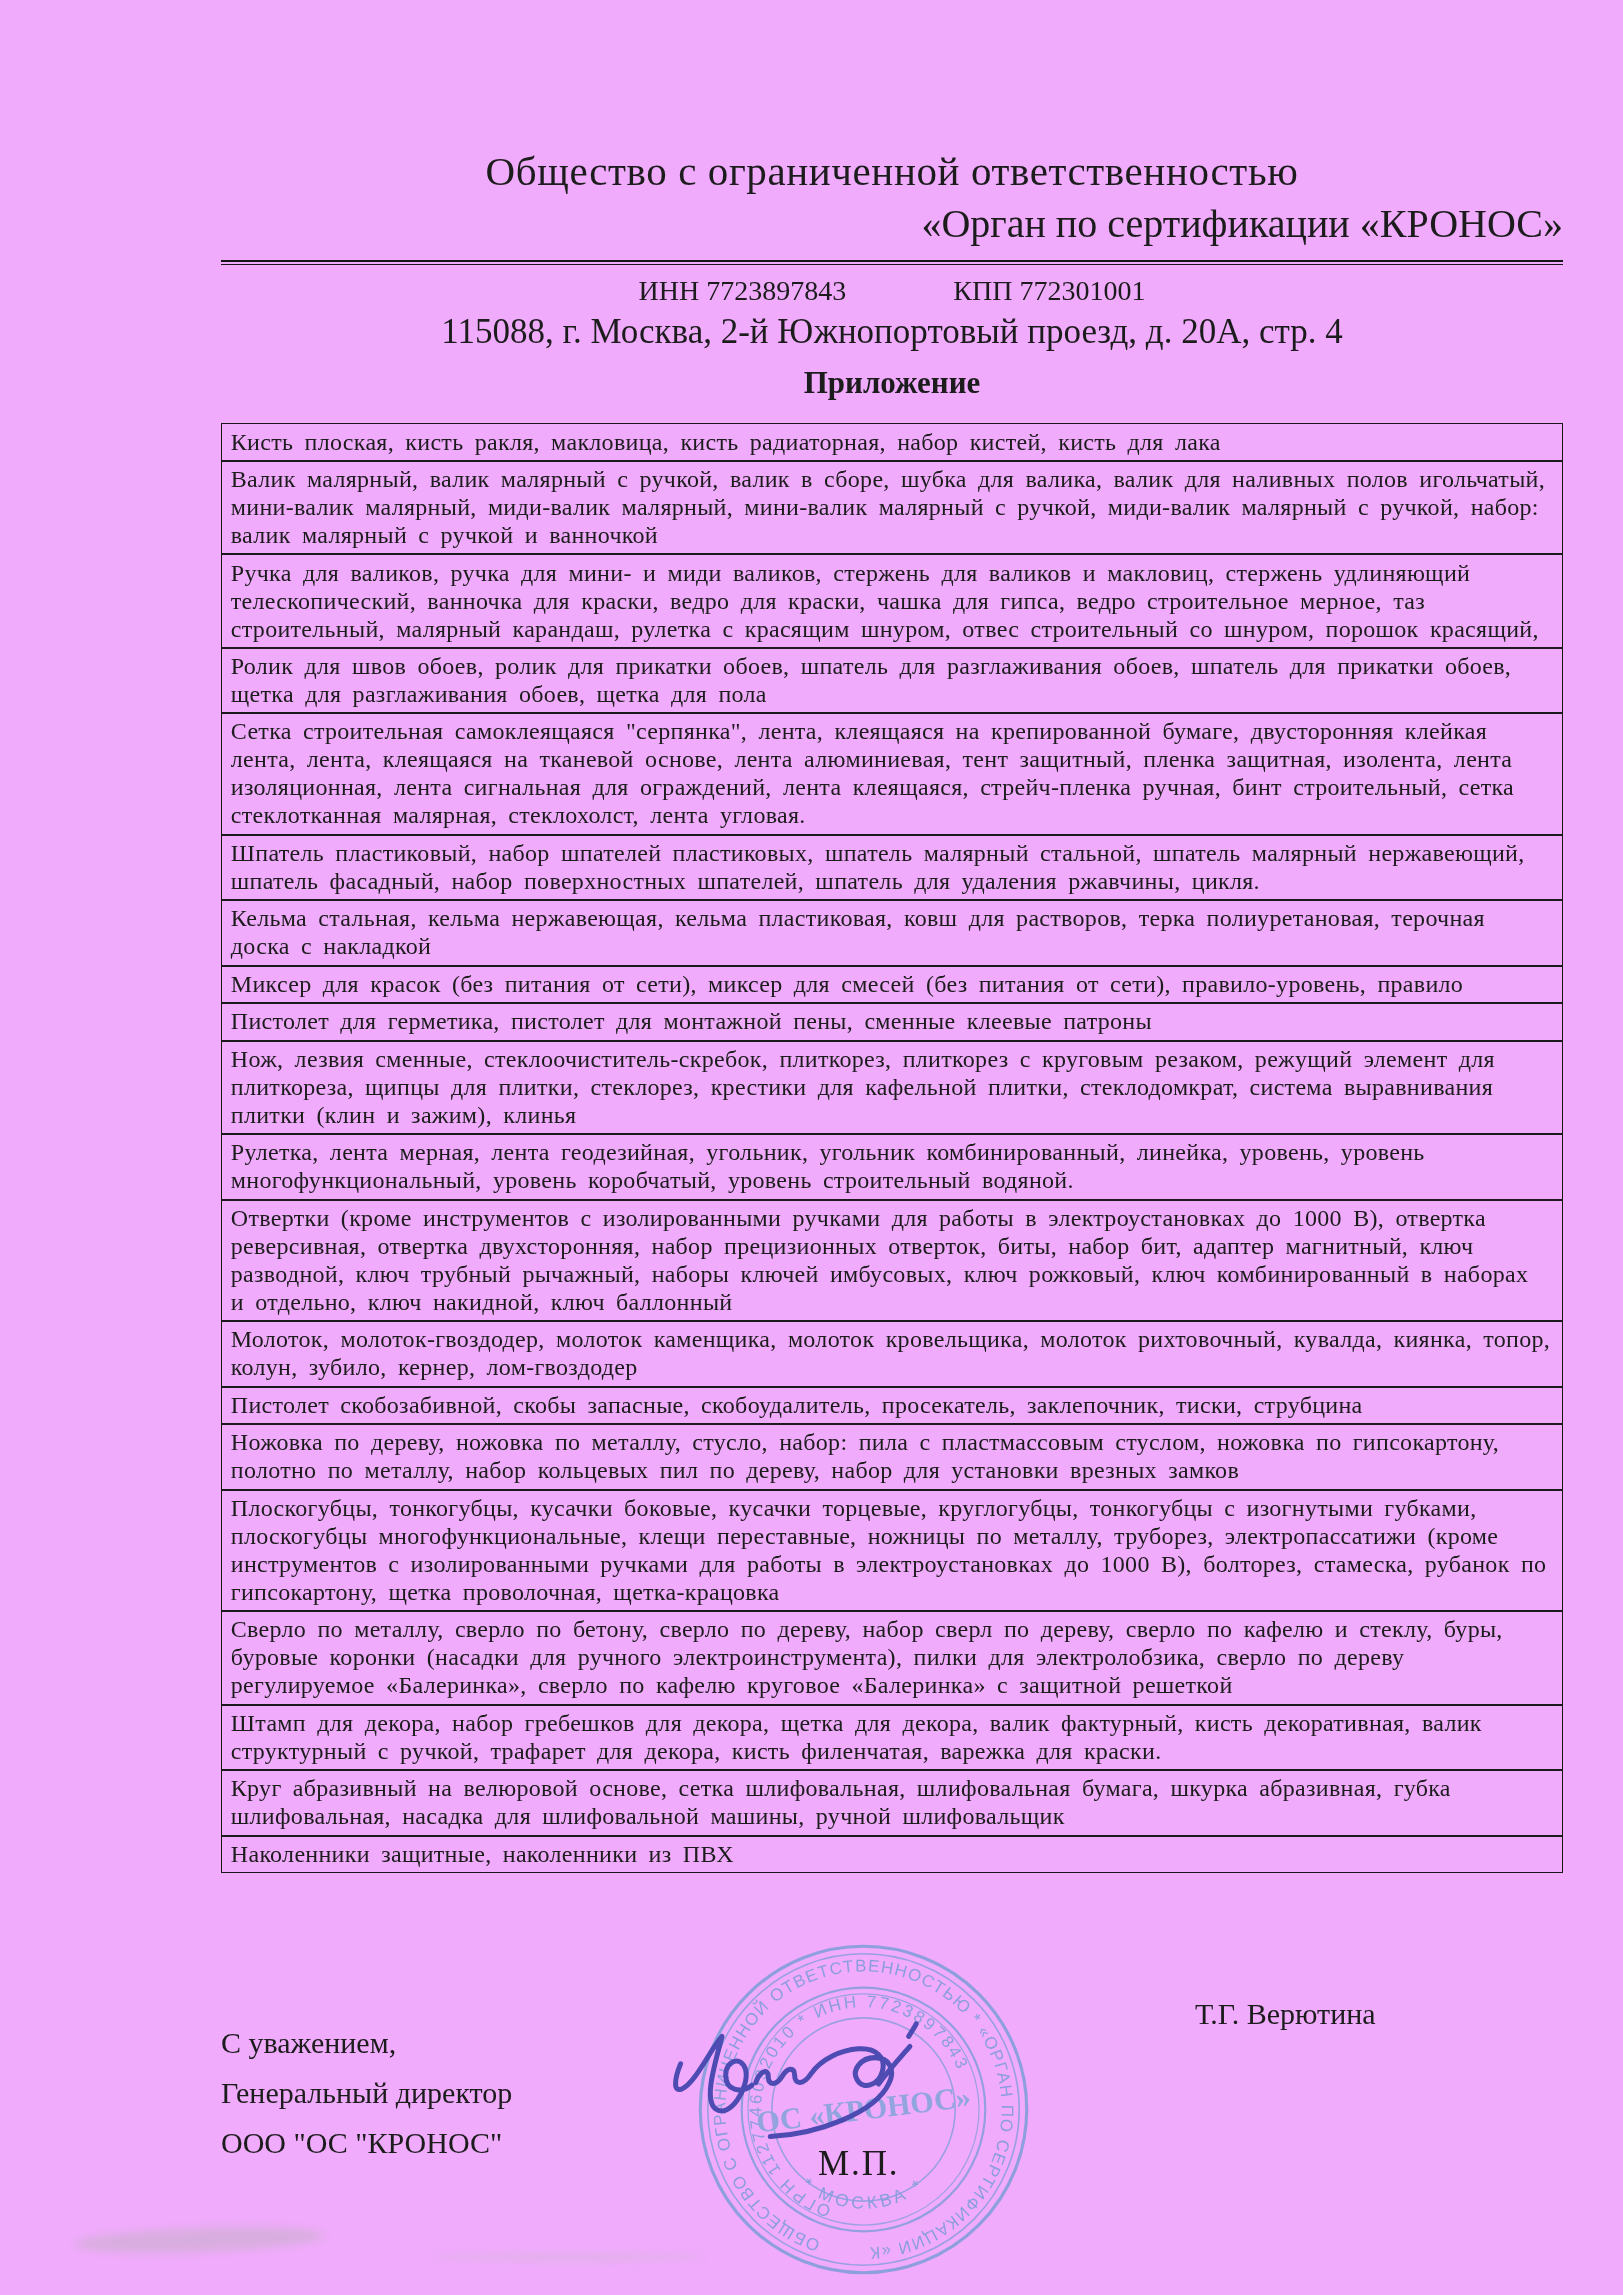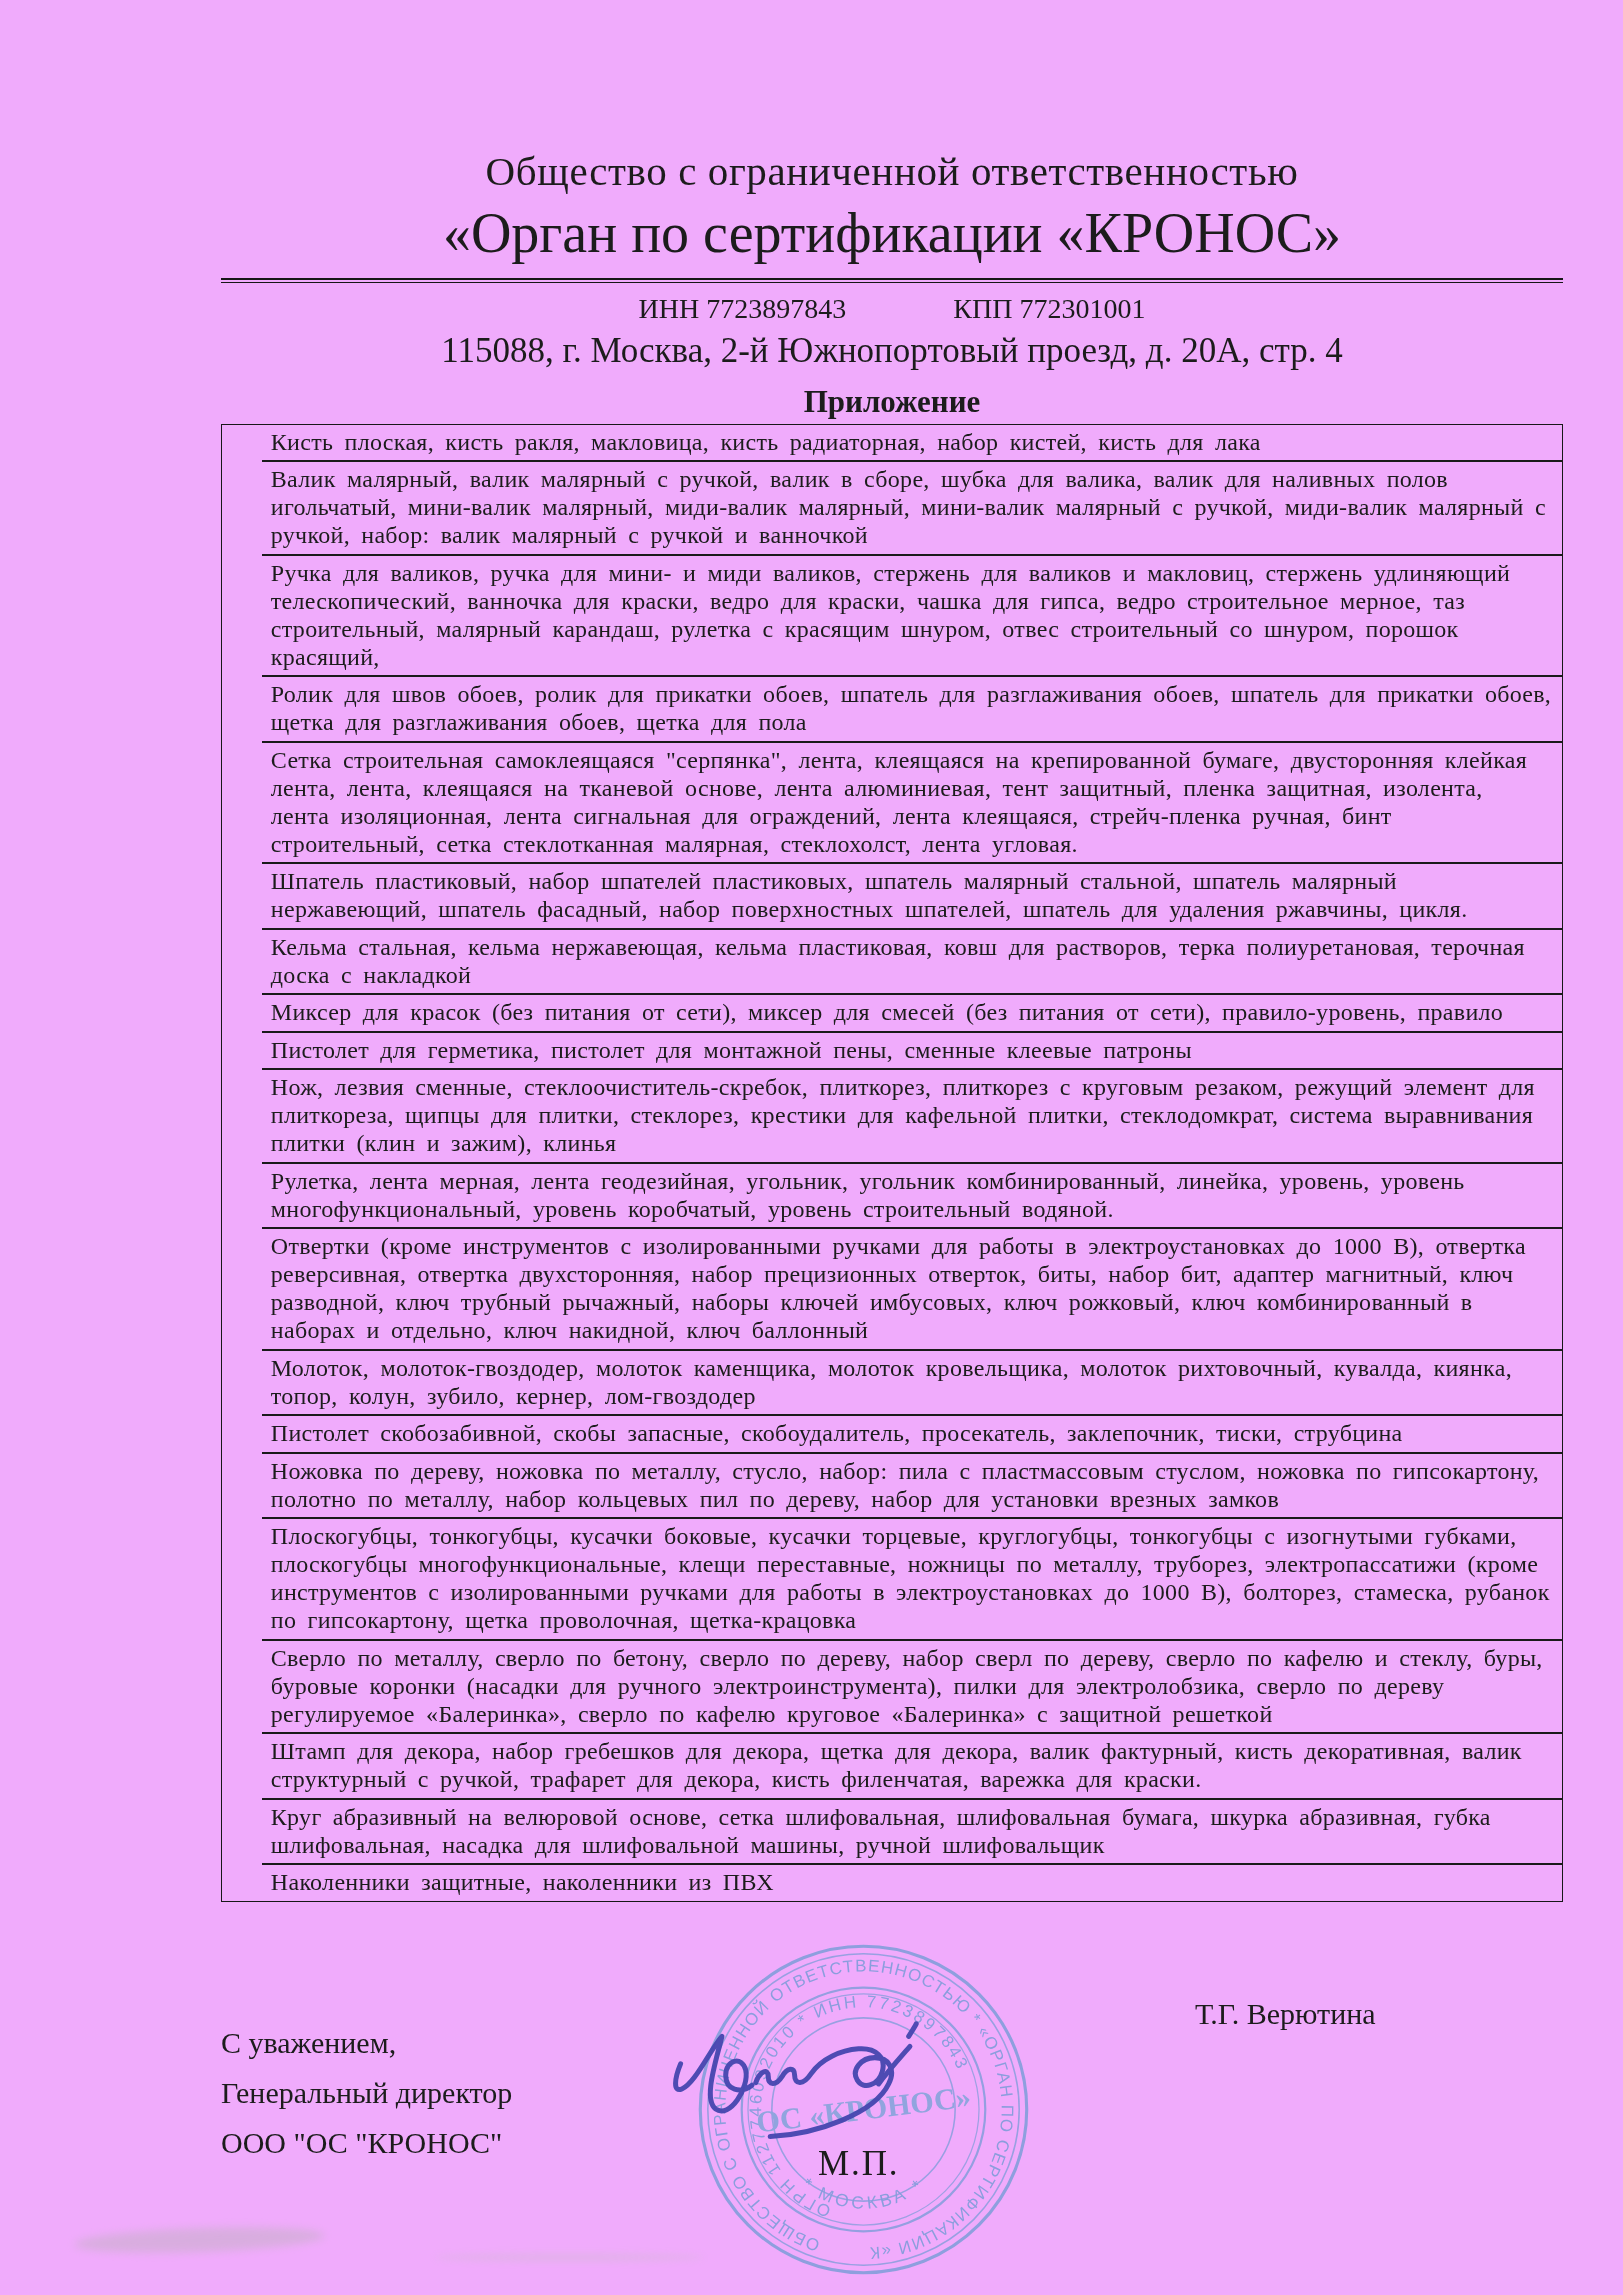--- a/index.html
+++ b/index.html
@@ -6,27 +6,27 @@
   .page{
     position:relative;
     width:1623px;height:2295px;
     background:#f0abfc;
     font-family:"Liberation Serif","DejaVu Serif",serif;
     color:#1c1c1c;
     overflow:hidden;
   }
   .content{position:absolute;left:221px;top:0;width:1342px;}
   .org-type{padding-top:148px;text-align:center;font-size:41px;line-height:1.15;letter-spacing:0.6px;}
-  .org-name{margin-top:6.3px;text-align:center;font-size:56px;line-height:1.15;white-space:nowrap;}
+  .org-name{margin-top:6.3px;text-align:right;font-size:40px;line-height:1.15;white-space:nowrap;}
   .header-rule{margin-top:12.6px;height:1.9px;border-top:2.5px solid #161616;border-bottom:1.9px solid #161616;}
   .inn-row{margin-top:10px;display:flex;justify-content:center;gap:107px;font-size:28px;line-height:1.15;}
   .address-line{margin-top:5px;text-align:center;font-size:35px;line-height:1.15;}
   .phone-line{margin-top:5px;text-align:center;font-size:28px;line-height:1.15;}
   .attachment-title{margin-top:14px;text-align:center;font-size:31px;font-weight:bold;line-height:1.1;}
-  .tools-table{margin-top:5px;border:1.9px solid #181818;padding-left:40px;}
+  .tools-table{margin-top:23px;border:1.9px solid #181818;}
   .tools-table .row{
     font-size:24px;line-height:28px;
     padding:3.1px 10px 4.4px 8.8px;
     letter-spacing:0.3px;word-spacing:5px;
     border-top:2.5px solid #1a1a1a;
     text-align:left;
   }
   .tools-table .row:first-child{border-top:none;}
   .closing-block{position:absolute;left:221px;top:2018px;font-size:30px;line-height:50px;white-space:nowrap;}
   .signatory-name{position:absolute;left:1195px;top:1997px;font-size:30px;white-space:nowrap;}

